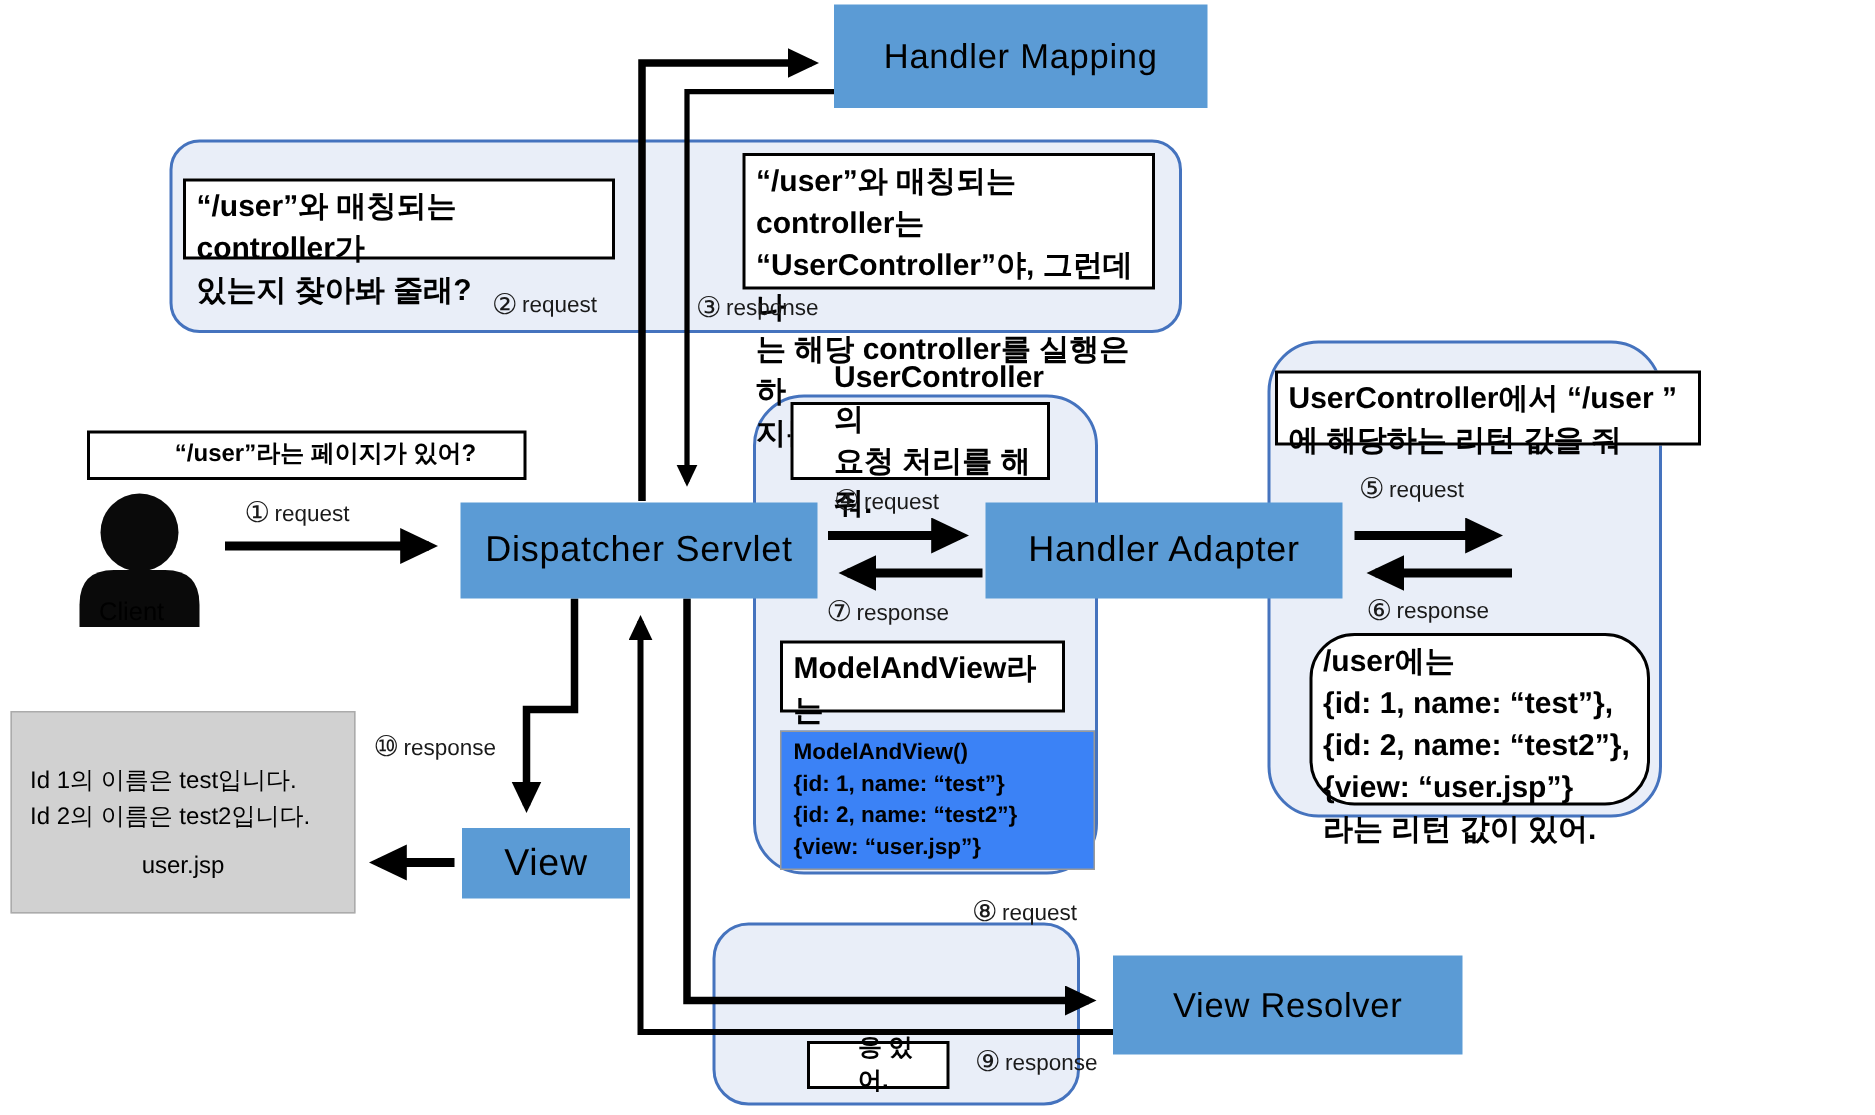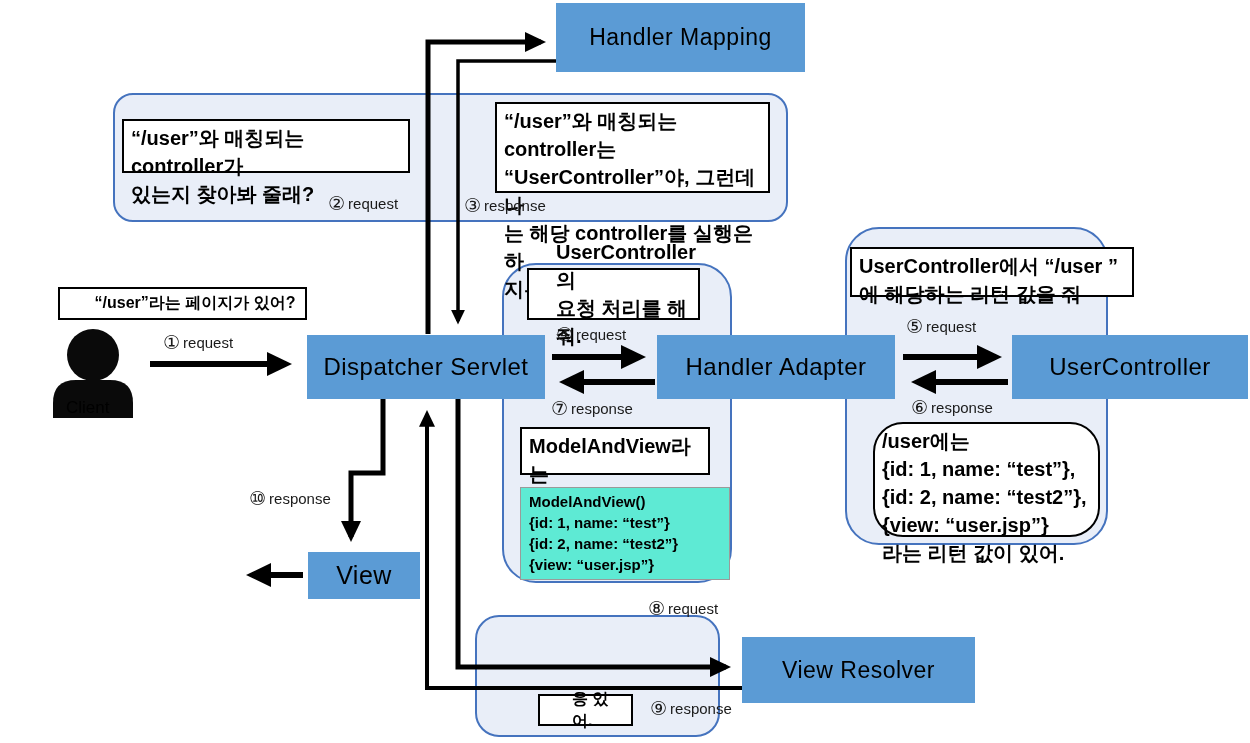--- a/index.html
+++ b/index.html
@@ -11,21 +11,21 @@
   .node{
     position:absolute;background:#5B9BD5;color:#000000;display:flex;align-items:center;justify-content:center;
     font-size:23px;letter-spacing:0.5px;box-sizing:border-box;
   }
   .bubble{
     position:absolute;background:#fff;border:2px solid #000;box-sizing:border-box;
     font-weight:bold;font-size:20px;line-height:1.4;padding:3px 7px;white-space:pre-line;
   }
   .bubble.center{text-align:left;display:flex;align-items:center;justify-content:center;padding-left:32px;}
   .gray-box{
-    position:absolute;background:#5eead4;border:1px solid #9a9a9a;box-sizing:border-box;
+    position:absolute;background:#3b82f6;border:1px solid #9a9a9a;box-sizing:border-box;
     font-weight:bold;font-size:15px;line-height:1.4;padding:3px 8px;white-space:pre-line;
   }
   .jsp-box{
     position:absolute;background:#D1D1D1;border:1px solid #ababab;box-sizing:border-box;
     font-size:16px;line-height:1.5;padding:10px 12px;white-space:pre-line;
   }
   .jsp-file{position:absolute;left:0;right:0;bottom:18px;text-align:center;font-size:16px;}
   .step{position:absolute;display:flex;align-items:center;gap:3px;color:#1a1a1a;}
   .step .num{font-size:19px;line-height:1;}
   .step .word{font-size:15px;}
@@ -61,25 +61,24 @@
     <path d="M303,575 H252" stroke="#000" stroke-width="6" fill="none" marker-end="url(#ah)"></path>
     <g fill="#0a0a0a">
       <circle cx="93" cy="355" r="26"></circle>
       <path d="M53,418 L53,403 Q53,380 76,380 L110,380 Q133,380 133,403 L133,418 Z"></path>
     </g>
   </svg>
 
   <div class="node" style="left:556px;top:3px;width:249px;height:69px;">Handler Mapping</div>
   <div class="node" style="left:307px;top:335px;width:238px;height:64px;font-size:24px;">Dispatcher Servlet</div>
   <div class="node" style="left:657px;top:335px;width:238px;height:64px;font-size:24px;">Handler Adapter</div>
-  <div class="node" style="left:1012px;top:335px;width:236px;height:64px;font-size:24px;">UserController</div>
   <div class="node" style="left:308px;top:552px;width:112px;height:47px;font-size:25px;">View</div>
   <div class="node" style="left:742px;top:637px;width:233px;height:66px;">View Resolver</div>
 
-  <div class="bubble center" style="left:58px;top:287px;width:249px;height:33px;font-size:16px;">“/user”라는 페이지가 있어?</div>
+  <div class="bubble center" style="left:58px;top:287px;width:293px;height:33px;font-size:16px;">“/user”라는 페이지가 있어?</div>
   <div class="bubble" style="left:122px;top:119px;width:288px;height:54px;">“/user”와 매칭되는 controller가
 있는지 찾아봐 줄래?</div>
   <div class="bubble" style="left:495px;top:102px;width:275px;height:91px;">“/user”와 매칭되는 controller는
 “UserController”야, 그런데 나
 는 해당 controller를 실행은 하
 지는 못해</div>
   <div class="bubble center" style="left:527px;top:268px;width:173px;height:52px;">UserController의
 요청 처리를 해줘.</div>
   <div class="bubble" style="left:850px;top:247px;width:284px;height:50px;">UserController에서 “/user ”
 에 해당하는 리턴 값을 줘</div>
@@ -89,20 +88,25 @@
 {id: 1, name: “test”}
 {id: 2, name: “test2”}
 {view: “user.jsp”}</div>
   <div class="bubble" style="left:873px;top:422px;width:227px;height:115px;border-radius:30px;">/user에는
 {id: 1, name: “test”},
 {id: 2, name: “test2”},
 {view: “user.jsp”}
 라는 리턴 값이 있어.</div>
   <div class="bubble center" style="left:538px;top:694px;width:95px;height:32px;font-size:16px;">응 있어.</div>
 
+  <div class="jsp-box" style="left:7px;top:474px;width:230px;height:135px;">
+    <span>Id 1의 이름은 test입니다.
+Id 2의 이름은 test2입니다.</span>
+    <span class="jsp-file">user.jsp</span>
+  </div>
 
   <div class="client-label" style="left:66px;top:398px;text-align:right;">Client</div>
 
   <div class="step" style="left:163px;top:333px;">
     <span class="num">①</span>
     <span class="word">request</span>
   </div>
   <div class="step" style="left:328px;top:194px;">
     <span class="num">②</span>
     <span class="word">request</span>

